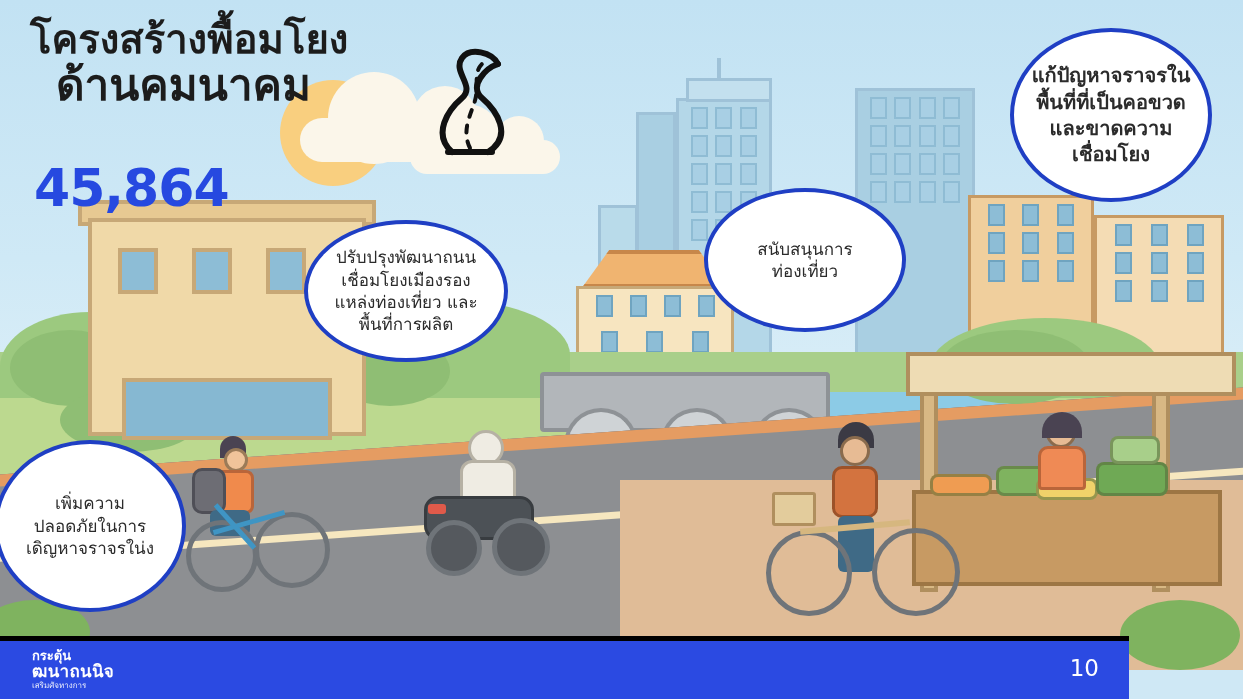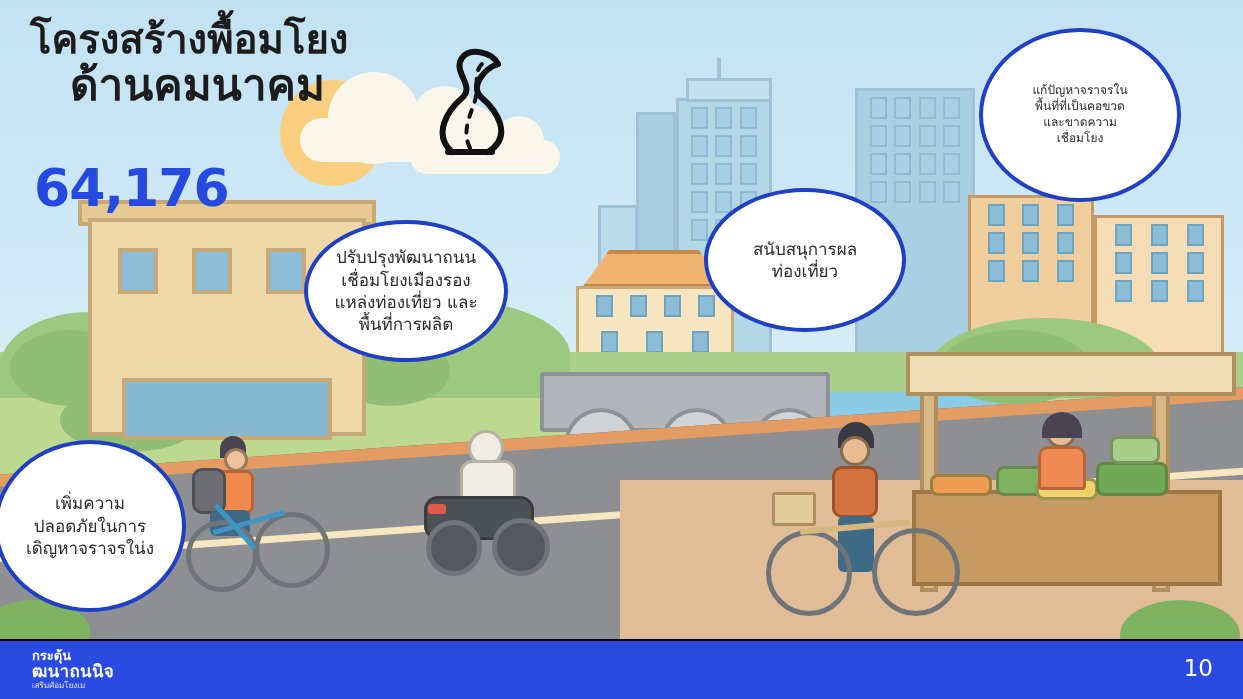--- a/index.html
+++ b/index.html
@@ -66,41 +66,41 @@
   .veg{position:absolute;border-radius:8px;border:3px solid rgba(90,110,60,.6);box-sizing:border-box;}
 
   
   .fig{position:absolute;}
   .wheel{position:absolute;border:5px solid #6f7479;border-radius:50%;background:transparent;}
 
   
   .title-wrap{position:absolute;left:30px;top:18px;z-index:40;}
   .title-l{font-weight:bold;color:#1c1c1c;line-height:1.08;white-space:nowrap;}
   .title-1{font-size:40px;}
-  .title-2{font-size:44px;margin-left:40px;}
+  .title-2{font-size:44px;margin-left:26px;}
   .amount-row{position:absolute;left:34px;top:158px;z-index:40;display:flex;align-items:baseline;gap:12px;}
   .amount{font-size:52px;font-weight:bold;color:#2649e0;letter-spacing:-1px;}
   .amount-unit{font-size:27px;color:#222;}
 
   .road-icon{position:absolute;left:418px;top:48px;z-index:41;}
 
   .bubble{position:absolute;border-radius:50%;background:#fff;border:4px solid #1f3fc4;
           display:flex;align-items:center;justify-content:center;text-align:center;
           color:#2b2b2b;z-index:45;box-sizing:border-box;}
   .bubble span{display:block;line-height:1.32;padding:0 12px;white-space:pre-line;}
 
   #b-roads{left:304px;top:220px;width:204px;height:142px;font-size:17px;}
   #b-tourism{left:704px;top:188px;width:202px;height:144px;font-size:17px;}
-  #b-traffic{left:979px;top:28px;width:202px;height:174px;font-size:12px;}
+  #b-traffic{left:1010px;top:28px;width:202px;height:174px;font-size:20px;font-weight:bold;}
   #b-safety{left:-6px;top:440px;width:192px;height:172px;font-size:17px;}
   #b-agri{left:548px;top:454px;width:200px;height:160px;font-size:17px;}
 
   
-  .footer{position:absolute;left:0;bottom:0;width:1243px;height:58px;background:#2b4ae2;z-index:60;
-          border-top:2px solid #000000;}
+  .footer{position:absolute;left:0;bottom:0;width:1129px;height:58px;background:#2b4ae2;z-index:60;
+          border-top:5px solid #000000;}
   .logo{position:absolute;left:32px;top:8px;color:#fff;line-height:1.05;}
   .logo-l1{font-size:13px;font-weight:bold;}
   .logo-l2{font-size:17px;font-weight:bold;letter-spacing:.3px;}
   .logo-l3{font-size:8px;opacity:.92;margin-top:2px;}
   .pageno{position:absolute;right:30px;top:14px;color:#fff;font-size:23px;}
 </style>
 </head>
 <body>
 
 <div id="slide">
@@ -318,47 +318,47 @@
   <div class="road-icon">
     <svg width="110" height="108" viewBox="0 0 110 108" aria-hidden="true">
       <path d="M34 104 C14 86 30 62 44 50 C58 38 34 24 44 10 C52 -1 74 4 80 16" fill="none" stroke="#111" stroke-width="6" stroke-linecap="round"></path>
       <path d="M70 104 C96 88 78 62 64 50 C50 38 68 20 80 16" fill="none" stroke="#111" stroke-width="6" stroke-linecap="round"></path>
       <path d="M52 100 C42 80 56 62 58 48 C60 34 56 24 64 16" fill="none" stroke="#111" stroke-width="4" stroke-dasharray="7 9" stroke-linecap="round"></path>
       <line x1="30" y1="104" x2="74" y2="104" stroke="#111" stroke-width="6" stroke-linecap="round"></line>
     </svg>
   </div>
 
   <div class="amount-row">
-    <span class="amount">64,176</span>
+    <span class="amount">45,864</span>
   </div>
 
   <div class="bubble" id="b-roads">
     <span>ปรับปรุงพัฒนาถนน
 เชื่อมโยงเมืองรอง
 แหล่งท่องเที่ยว และ
 พื้นที่การผลิต</span>
   </div>
   <div class="bubble" id="b-tourism">
-    <span>สนับสนุการผล
+    <span>สนับสนุนการ
 ท่องเที่ยว</span>
   </div>
   <div class="bubble" id="b-traffic">
     <span>แก้ปัญหาจราจรใน
 พื้นที่ที่เป็นคอขวด
 และขาดความ
 เชื่อมโยง</span>
   </div>
   <div class="bubble" id="b-safety">
     <span>เพิ่มความ
 ปลอดภัยในการ
 เดิญหาจราจรใน่ง</span>
   </div>
 
   <div class="footer">
     <div class="logo">
       <div class="logo-l1">กระตุ้น</div>
       <div class="logo-l2">ฒนาถนนิจ</div>
-      <div class="logo-l3">เสริมศัอมโยงเม</div>
+      <div class="logo-l3">เสริมศัจทางการ</div>
     </div>
     <div class="pageno">10</div>
   </div>
 
 </div>
 
 </body></html>

